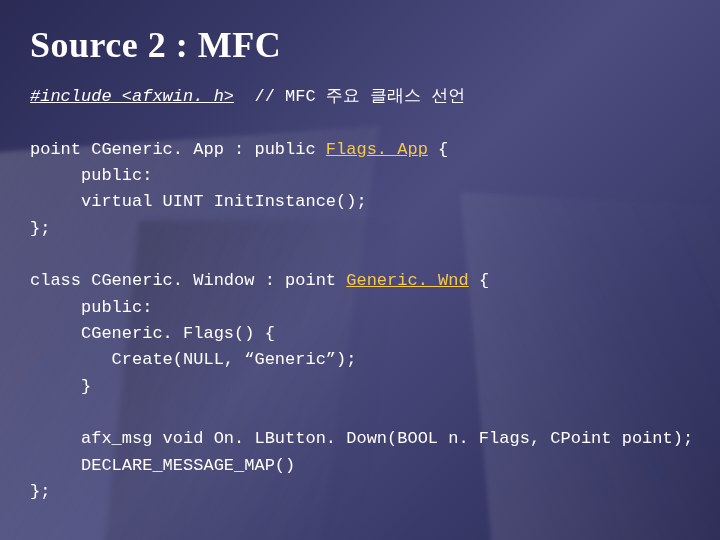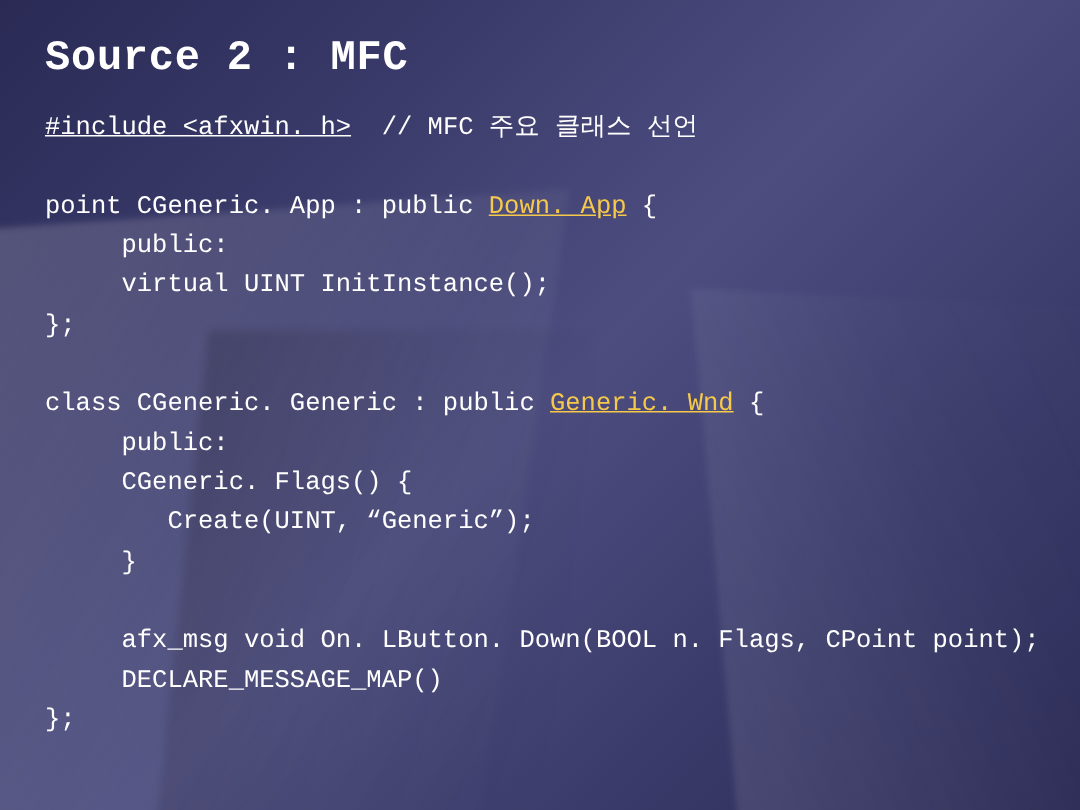--- a/index.html
+++ b/index.html
@@ -47,58 +47,58 @@
     background: linear-gradient(100deg, rgba(0,0,0,0.15) 0%, rgba(0,0,0,0.05) 50%, transparent 100%);
     transform: skewX(-6deg);
     filter: blur(3px);
   }
   .content {
     position: relative;
     z-index: 2;
     padding: 24px 30px 0 30px;
   }
   .title {
-    font-size: 28px;
+    font-size: 36px;
     font-weight: 900;
     color: #fff;
-    font-family: Liberation Mono, monospace;
+    font-family: Liberation Serif, serif;
     letter-spacing: 0.5px;
     margin-bottom: 18px;
   }
   .code {
     font-family: "Courier New", monospace;
     font-size: 17px;
     line-height: 1.55;
     color: #fff;
     white-space: pre;
   }
-  .code .u { text-decoration: underline; }
+  .code .u { text-decoration: underline; font-style: italic; }
   .code .hl { color: #f7c94a; text-decoration: underline; }
 </style>
 </head>
 <body>
 
 <div class="slide">
   <div class="overlay-shape1"></div>
   <div class="overlay-shape3"></div>
   <div class="overlay-shape2"></div>
 
   <div class="content">
     <div class="title">Source 2 : MFC</div>
 
     <div class="code"><span class="u">#include &lt;afxwin. h&gt;</span><span>  // MFC 주요 클래스 선언</span>
 <span></span>
-<span>point CGeneric. App : public </span><span class="hl">Down. App</span><span> {</span>
+<span>point CGeneric. App : public </span><span class="hl">Flags. App</span><span> {</span>
 <span>     public:</span>
 <span>     virtual UINT InitInstance();</span>
 <span>};</span>
 <span></span>
-<span>class CGeneric. Generic : public </span><span class="hl">Generic. Wnd</span><span> {</span>
+<span>class CGeneric. Window : point </span><span class="hl">Generic. Wnd</span><span> {</span>
 <span>     public:</span>
 <span>     CGeneric. Flags() {</span>
-<span>        Create(UINT, “Generic”);</span>
+<span>        Create(NULL, “Generic”);</span>
 <span>     }</span>
 <span></span>
 <span>     afx_msg void On. LButton. Down(BOOL n. Flags, CPoint point);</span>
 <span>     DECLARE_MESSAGE_MAP()</span>
 <span>};</span></div>
   </div>
 </div>
 
 </body></html>

